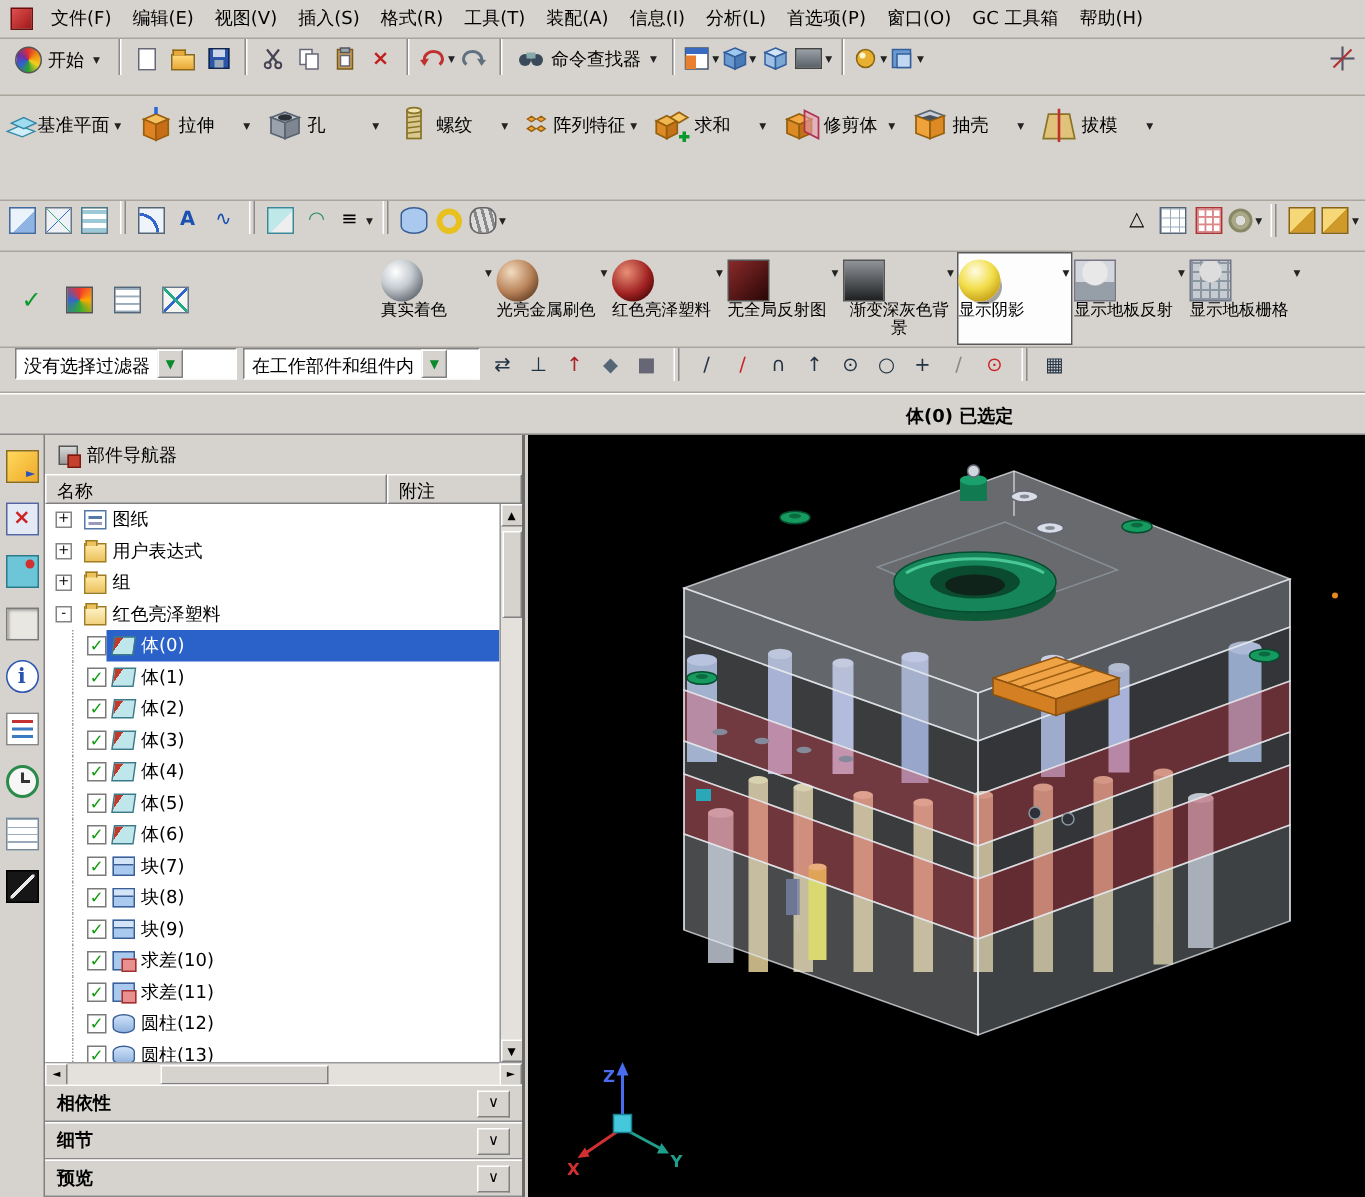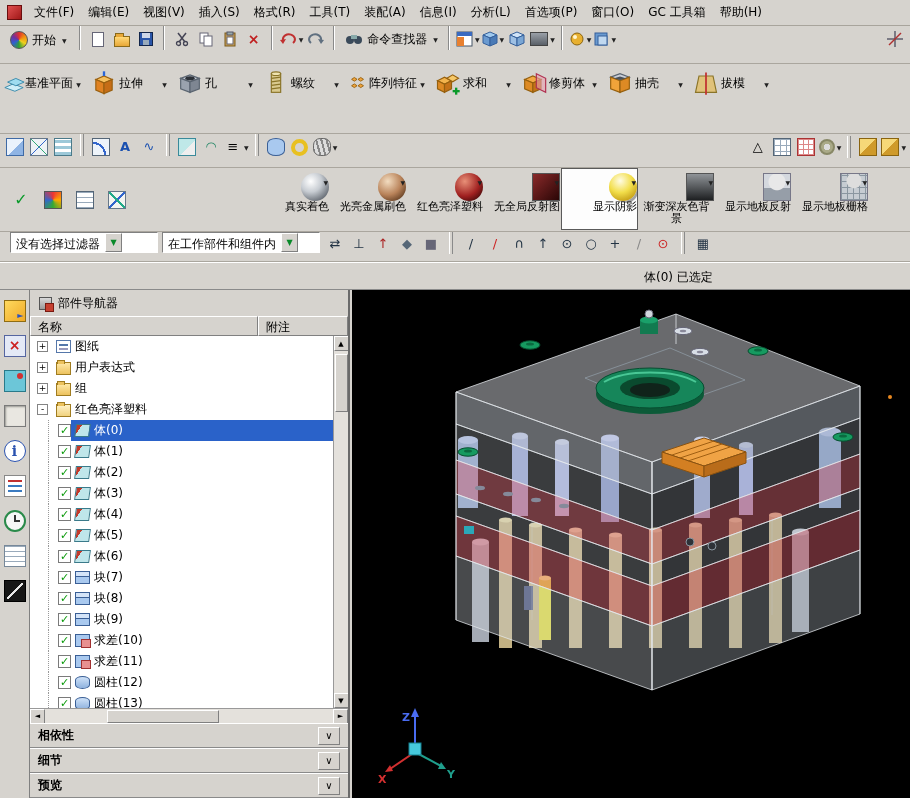--- a/index.html
+++ b/index.html
@@ -59,21 +59,21 @@
 
   
   .tb-render{height:64px;align-items:center}
   .render-left{display:flex;gap:12px;align-items:center;width:250px;padding-left:8px;flex:none}
   .rl{width:20px;height:20px;display:flex;align-items:center;justify-content:center}
   .rl-check{color:#0a9a2a;font-weight:bold;font-size:16px}
   .rl-palette{width:18px;height:18px;background:conic-gradient(#e33,#fa0,#3a3,#36c,#e33);border:1px solid #555}
   .rl-sheet{width:18px;height:18px;background:#fff;border:1px solid #567;background-image:linear-gradient(#9ab 1px,transparent 1px);background-size:5px 5px}
   .rl-csys{width:18px;height:18px;background:linear-gradient(45deg,transparent 46%,#2a8 46% 54%,transparent 54%),linear-gradient(-45deg,transparent 46%,#36c 46% 54%,transparent 54%),#f4f4f0;border:1px solid #678}
   .render-btns{display:flex;align-items:flex-start;height:100%}
-  .rbtn{width:77px;height:62px;display:flex;flex-direction:column;align-items:flex-end;padding-top:4px;position:relative;border:1px solid transparent}
+  .rbtn{width:77px;height:62px;display:flex;flex-direction:column;align-items:flex-start;padding-top:4px;position:relative;border:1px solid transparent}
   .rbtn.active{background:#fdfdfd;border:1px solid #5a5a5a}
   .ri{width:28px;height:28px;flex:none}
   .rlabel{font-size:11px;line-height:12px;text-align:center;word-break:break-all;overflow:hidden;max-height:24px}
   .rdd{position:absolute;right:1px;top:10px;font-size:6px;color:#222}
   .ri-sphere-silver{border-radius:50%;background:radial-gradient(circle at 35% 30%,#fff,#c7ccd2 40%,#70767e 75%,#3a3e44)}
   .ri-sphere-bronze{border-radius:50%;background:radial-gradient(circle at 35% 30%,#f2dcc0,#b9835a 50%,#5e3a20 85%)}
   .ri-sphere-red{border-radius:50%;background:radial-gradient(circle at 35% 30%,#e89078,#a02020 55%,#330606 90%)}
   .ri-square-darkred{background:linear-gradient(135deg,#8a2a2a,#2a0606);border:1px solid #555}
   .ri-square-gradient{background:linear-gradient(#909498,#1e2022);border:1px solid #555}
   .ri-shadow{border-radius:50%;background:radial-gradient(circle at 40% 28%,#fffce4,#f2de4a 45%,#c6a018 80%,#7a5c06);box-shadow:3px 4px 0 -2px rgba(90,90,90,.55)}
@@ -82,21 +82,21 @@
 
   
   .selbar{height:30px;display:flex;align-items:flex-start;gap:4px;background:#d6d3ce;padding:0 10px;border-bottom:1px solid #aaa69e}
   .combo{height:21px;display:flex;background:#fff;border:1px solid;border-color:#808080 #fff #fff #808080;flex:none}
   .combo .cval{padding:3px 5px;white-space:nowrap;overflow:hidden}
   .combo .cbtn{width:17px;background:#d6d3ce;border:1px solid;border-color:#fff #808080 #808080 #fff;display:flex;align-items:center;justify-content:center;color:#0a8a2a;font-size:8px}
   .sbtn{width:22px;height:22px;display:flex;align-items:center;justify-content:center;font-size:13px;border:1px solid transparent;flex:none}
 
   
   .statusline{height:28px;background:#d6d3ce;border-top:1px solid #fff;border-bottom:1px solid #8a8a8a;position:relative}
-  .status-text{position:absolute;left:644px;top:6px;font-weight:normal;white-space:nowrap}
+  .status-text{position:absolute;left:604px;top:6px;font-weight:bold;white-space:nowrap}
 
   
   .main{flex:1;display:flex;overflow:hidden;background:#000}
   .sidestrip{width:30px;background:#d6d3ce;border-right:1px solid #808080;display:flex;flex-direction:column;align-items:center;padding-top:10px;gap:13px;flex:none}
   .si{width:22px;height:22px;position:relative;border:1px solid transparent;flex:none}
   .si.active{border:1px solid #7a7a7a;background:#e9e7e1;box-shadow:inset 1px 1px 2px rgba(0,0,0,.35)}
   .si-assembly-navigator{background:linear-gradient(135deg,#ffd95e,#efa928);border:1px solid #8f6c12}
   .si-assembly-navigator::after{content:"►";position:absolute;right:1px;bottom:1px;font-size:8px;color:#2a52c0}
   .si-constraint-navigator{background:#e4e9f6;border:1px solid #5565a0;color:#c22;font-weight:bold;font-size:14px;line-height:19px;text-align:center}
   .si-constraint-navigator::after{content:"×"}
@@ -503,28 +503,28 @@
         <div class="rbtn">
           <span class="ri ri-sphere-red"></span>
           <span class="rlabel">红色亮泽塑料</span>
           <span class="rdd">▼</span>
         </div>
         <div class="rbtn">
           <span class="ri ri-square-darkred"></span>
           <span class="rlabel">无全局反射图</span>
           <span class="rdd">▼</span>
         </div>
+        <div class="rbtn">
+          <span class="ri ri-square-gradient"></span>
+          <span class="rlabel">渐变深灰色背景</span>
+          <span class="rdd">▼</span>
+        </div>
         <div class="rbtn active">
           <span class="ri ri-shadow"></span>
           <span class="rlabel">显示阴影</span>
-          <span class="rdd">▼</span>
-        </div>
-        <div class="rbtn">
-          <span class="ri ri-square-gradient"></span>
-          <span class="rlabel">渐变深灰色背景</span>
           <span class="rdd">▼</span>
         </div>
         <div class="rbtn">
           <span class="ri ri-floor-reflection"></span>
           <span class="rlabel">显示地板反射</span>
           <span class="rdd">▼</span>
         </div>
         <div class="rbtn">
           <span class="ri ri-floor-grid"></span>
           <span class="rlabel">显示地板栅格</span>

